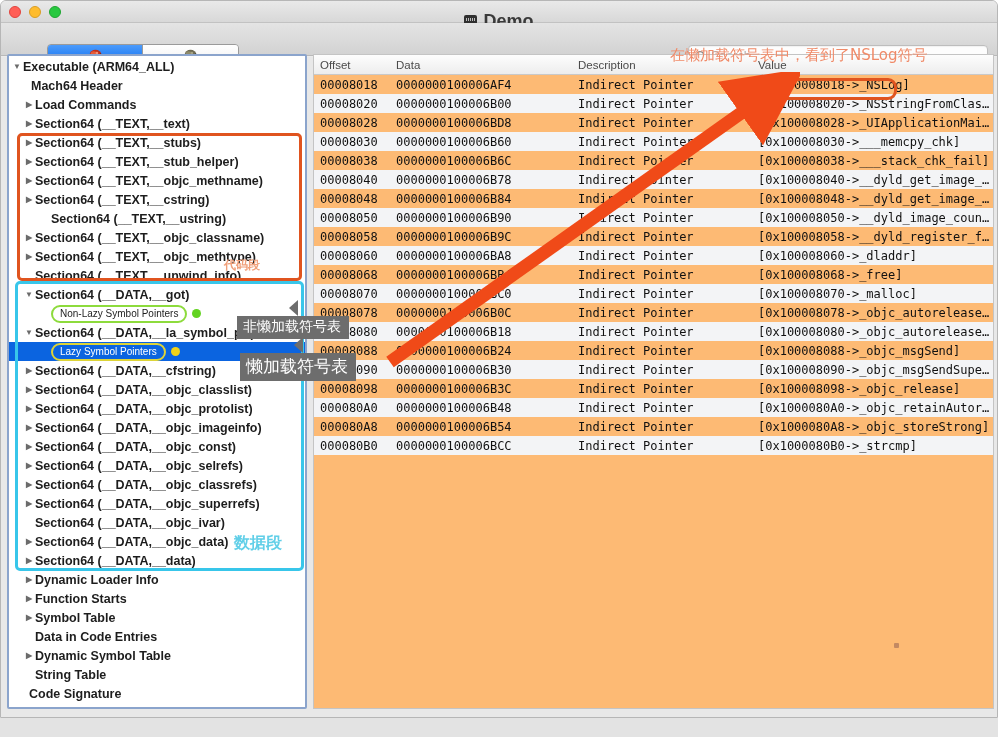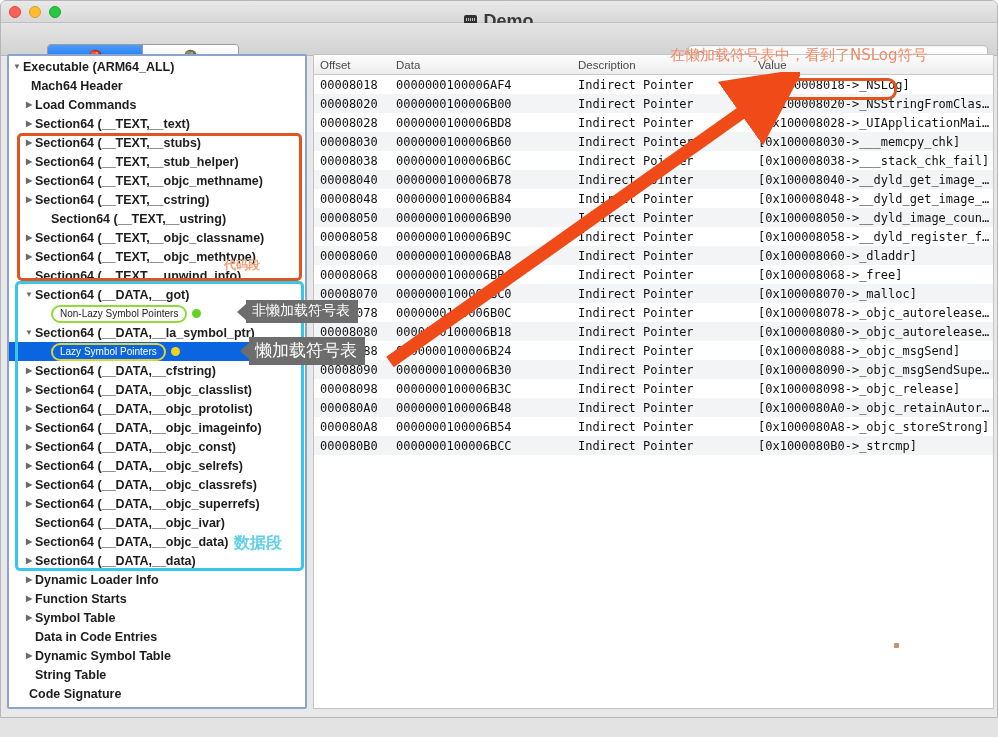--- a/index.html
+++ b/index.html
@@ -155,21 +155,21 @@
     display: inline-block; margin-left: 5px; flex: 0 0 auto;
   }
   .bullet.green  { background: #63d321; }
   .bullet.yellow { background: #f0d21a; }
 
   
   .tablepane {
     position: absolute;
     left: 312px; top: -3px;
     width: 681px; height: 655px;
-    background: #ffffff;
+    background: #fdba74;
     border: 1px solid #c4c4c4;
     overflow: hidden;
   }
   .thead {
     height: 20px;
     background: linear-gradient(to bottom, #fdfdfd 0%, #ededed 100%);
     border-bottom: 1px solid #c9c9c9;
     display: flex; align-items: center;
     font-size: 11.5px; color: #4a4a4a;
   }
@@ -228,20 +228,21 @@
   .cn-top {
     left: 670px; top: 46px;
     font-size: 15px;
     color: #f08a68;
     font-family: "DejaVu Sans", sans-serif;
     white-space: nowrap;
   }
   .callout {
     display: flex; align-items: center;
     font-family: "DejaVu Sans", sans-serif;
+    flex-direction: column;
   }
   .callout .arrowhead {
     width: 0; height: 0;
     border-top: 8px solid transparent;
     border-bottom: 8px solid transparent;
     border-right: 9px solid #6d6d6d;
     flex: 0 0 auto;
   }
   .callout .bubble {
     background: #6d6d6d;

